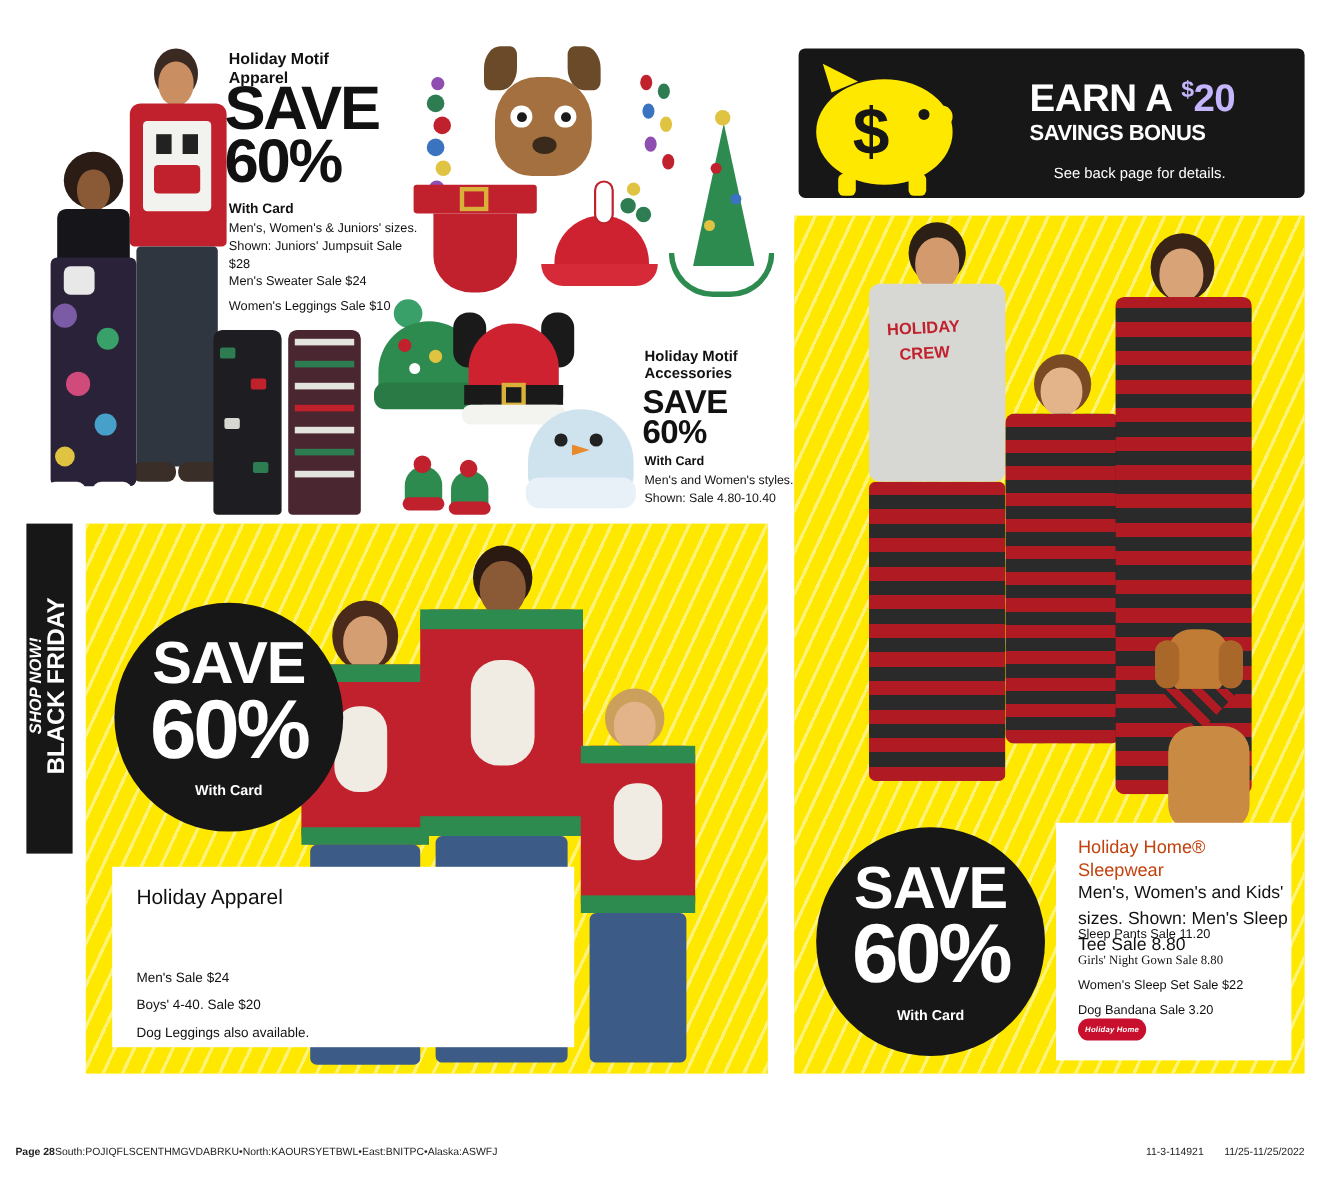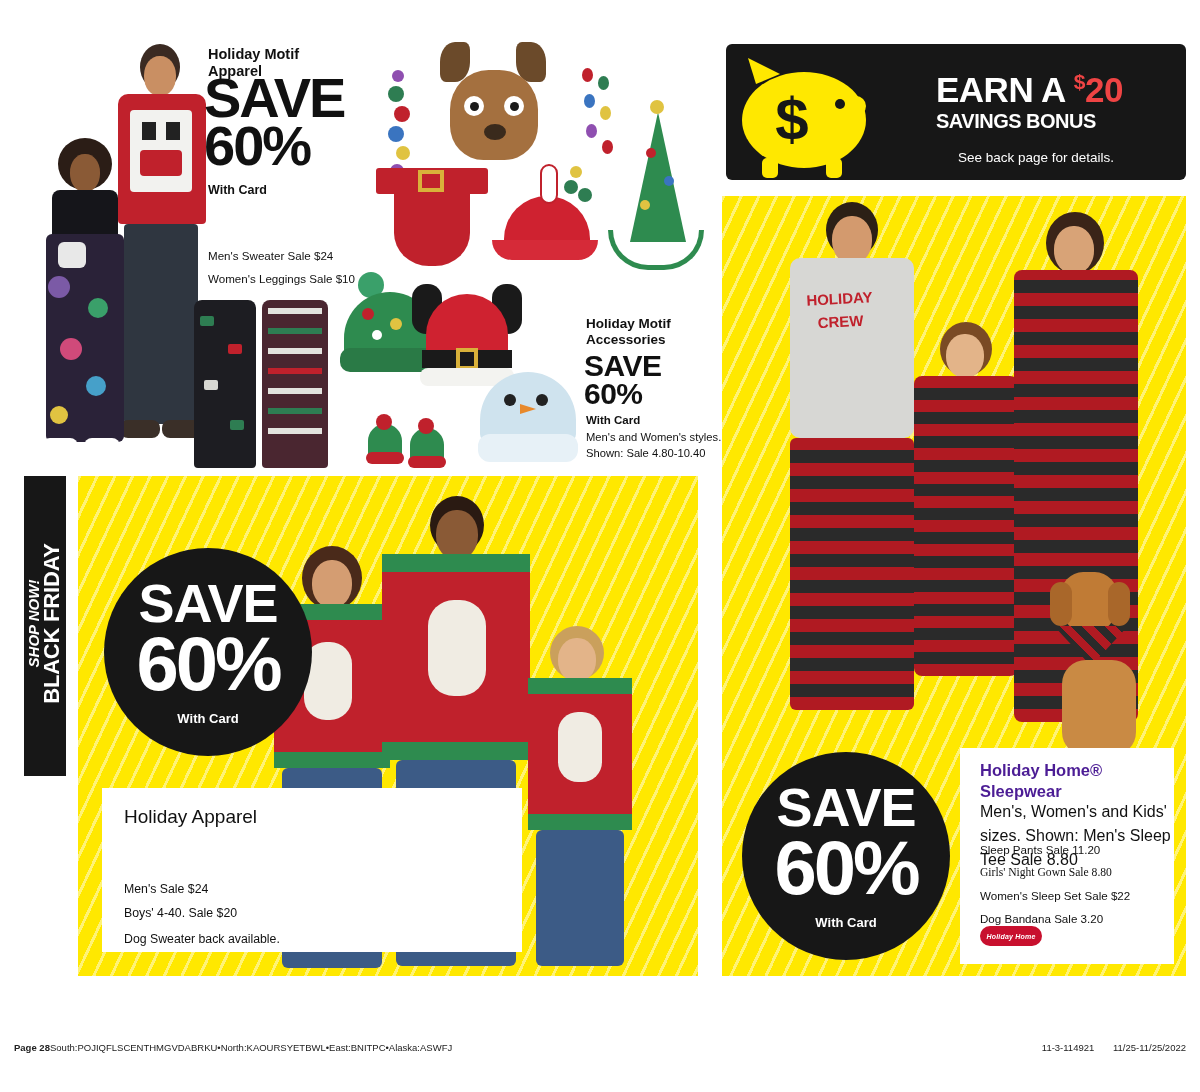--- a/index.html
+++ b/index.html
@@ -68,21 +68,21 @@
     position:absolute; left:726px; top:44px; width:460px; height:136px;
     background:#171717; border-radius:6px;
   }
   .piggy {
     position:absolute; left:-10px; top:-4px; width:175px; height:144px;
   }
   .bonus-line1 {
     position:absolute; left:210px; top:26px;
     font-size:35px; font-weight:bold; color:#ffffff; letter-spacing:-0.5px;
   }
-  .bonus-amt { color:#ef4444; }
+  .bonus-amt { color:#c4b5fd; }
   .bonus-amt sup { font-size:21px; vertical-align:super; }
   .bonus-line2 {
     position:absolute; left:210px; top:66px;
     font-size:20px; font-weight:bold; color:#ffffff; letter-spacing:-0.5px;
   }
   .bonus-line3 {
     position:absolute; left:232px; top:106px;
     font-size:13.5px; color:#ffffff;
   }
 
@@ -138,21 +138,21 @@
     position:absolute; left:124px; width:260px;
     font-size:12.3px; color:#111;
   }
   .la-l1 { top:882px; }
   .la-l2 { top:906px; }
   .la-l3 { top:932px; }
 
   
   .hh-title {
     position:absolute; left:980px; top:760px; width:210px;
-    font-size:16.5px; font-weight:bold; line-height:1.25; color:#4c1d95;
+    font-size:16.5px; font-weight:normal; line-height:1.25; color:#c2410c;
   }
   .hh-copy {
     position:absolute; left:980px; top:800px; width:200px;
     font-size:16px; line-height:1.5; color:#111;
   }
   .hh-line {
     position:absolute; left:980px; width:210px;
     font-size:11.6px; color:#111;
   }
   .hh-l1 { top:843px; }
@@ -341,20 +341,21 @@
 
   <div class="hm-title">
     <span>Holiday Motif</span><br>
     <span>Apparel</span>
   </div>
   <div class="save-big">
     <span>SAVE</span>
     <span class="l2">60%</span>
   </div>
   <div class="withcard-1">With Card</div>
+  <div class="copy-1">Men's, Women's &amp; Juniors' sizes. Shown: Juniors' Jumpsuit Sale $28</div>
   <div class="copy-1b">Men's Sweater Sale $24</div>
   <div class="copy-1c">Women's Leggings Sale $10</div>
 
   <div class="acc-title">
     <span>Holiday Motif</span><br>
     <span>Accessories</span>
   </div>
   <div class="acc-save">
     <span>SAVE</span><br>
     <span>60%</span>
@@ -427,21 +428,21 @@
 
   <div class="circle circle-left">
     <span class="c-save">SAVE</span>
     <span class="c-pct">60%</span>
     <span class="c-with">With Card</span>
   </div>
 
   <div class="la-title">Holiday Apparel</div>
   <div class="la-line la-l1">Men's Sale $24</div>
   <div class="la-line la-l2">Boys' 4-40. Sale $20</div>
-  <div class="la-line la-l3">Dog Sweater back available.</div>
+  <div class="la-line la-l3">Dog Leggings also available.</div>
 
   <div class="panel-right">
     <div class="stripes"></div>
 
     <div class="photo" style="left:34px; top:6px; width:420px; height:560px;">
 
       <div class="abs" style="left:20px; top:0px; width:150px; height:520px;">
         <div class="abs" style="left:50px; top:0; width:52px; height:56px; border-radius:50%; background:#2c2016;"></div>
         <div class="abs" style="left:56px; top:14px; width:40px; height:48px; border-radius:48%; background:#d39a6e;"></div>
         <div class="abs" style="left:14px; top:56px; width:124px; height:180px; background:#d7d7d4; border-radius:10px;"></div>

